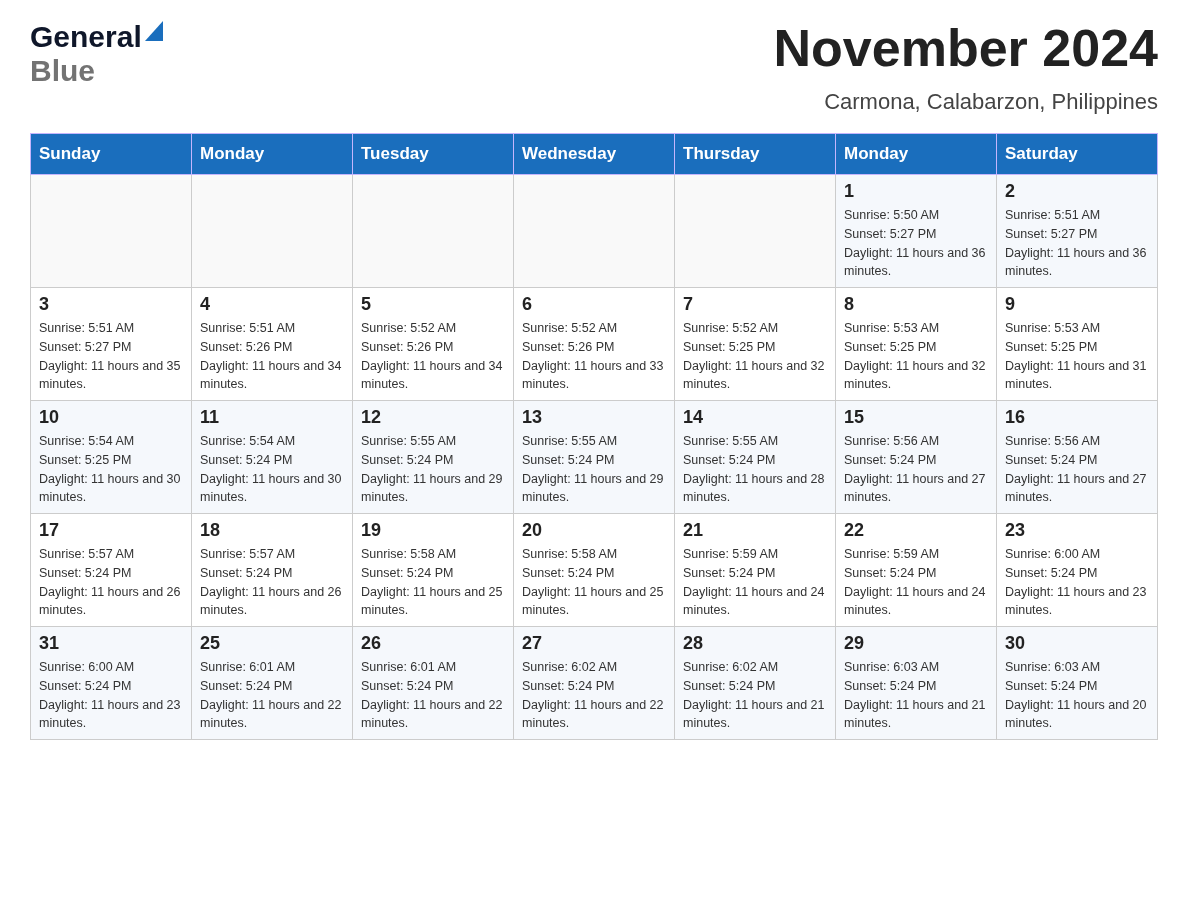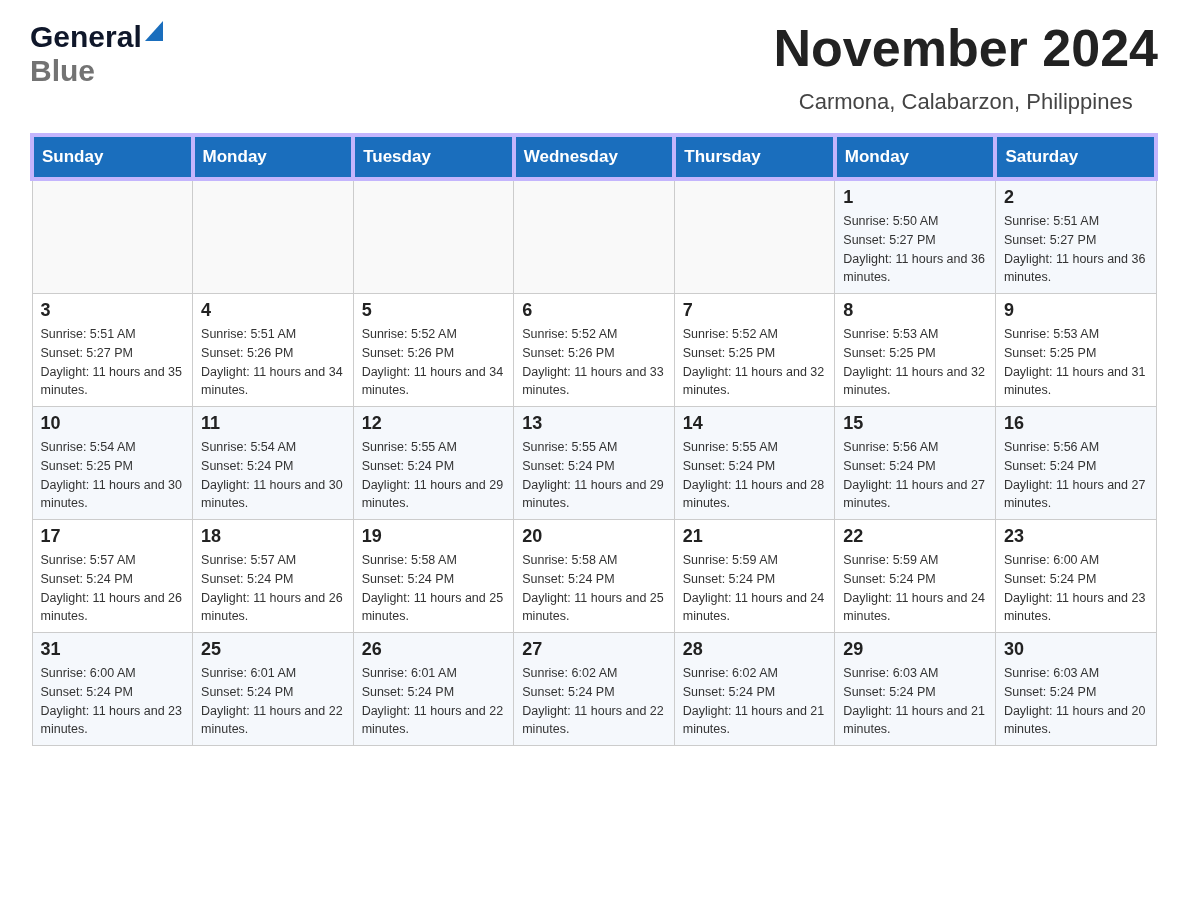--- a/index.html
+++ b/index.html
@@ -16,21 +16,21 @@
       justify-content: space-between;
       align-items: flex-start;
       margin-bottom: 18px;
     }
     .logo {
       display: flex;
       flex-direction: column;
       align-items: flex-start;
     }
     .title-block {
-      text-align: center;
+      text-align: right;
     }
     .title-block h1 {
       font-size: 52px;
       font-weight: bold;
       color: #222;
       line-height: 1.1;
     }
     .title-block .subtitle {
       font-size: 22px;
       color: #444;
@@ -41,21 +41,21 @@
       border-collapse: collapse;
       table-layout: fixed;
     }
     thead tr th {
       background-color: #1a6ebd;
       color: #fff;
       font-size: 17px;
       font-weight: bold;
       padding: 10px 8px;
       text-align: left;
-      border: 4px solid #c4b5fd;
+      border: 1px solid #c4b5fd;
     }
     tbody tr td {
       border: 1px solid #ccc;
       vertical-align: top;
       padding: 6px 8px;
       font-size: 13px;
       color: #222;
       height: 110px;
     }
     tbody tr:nth-child(odd) td {

